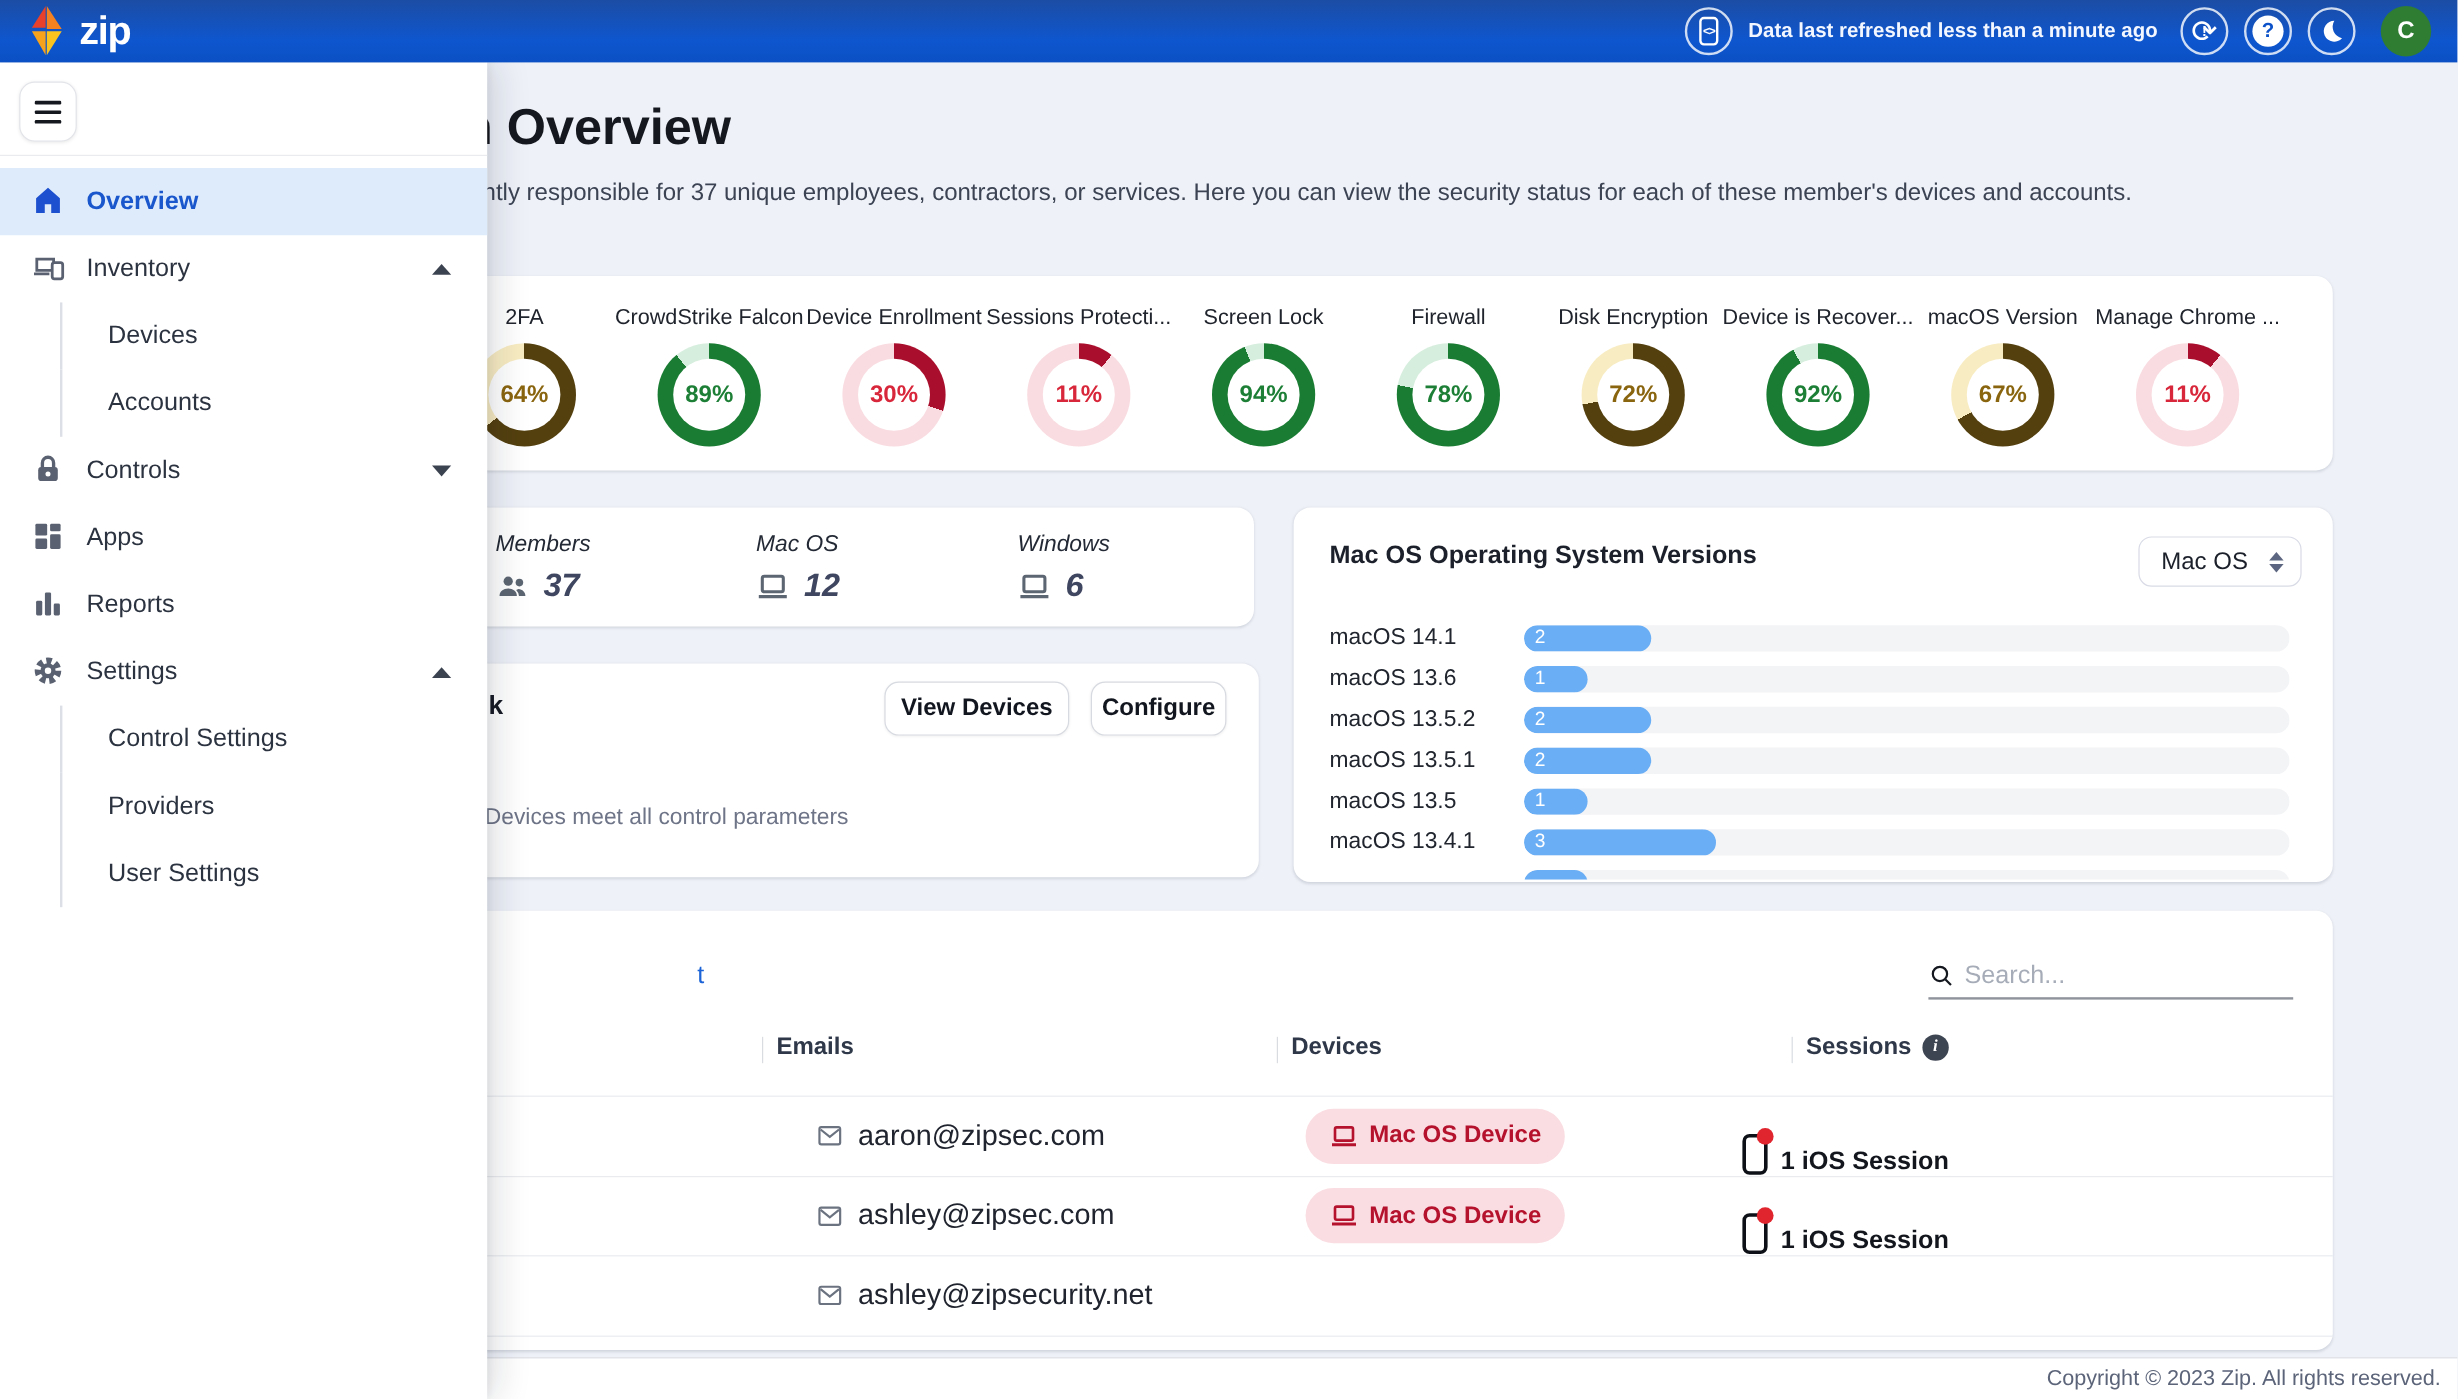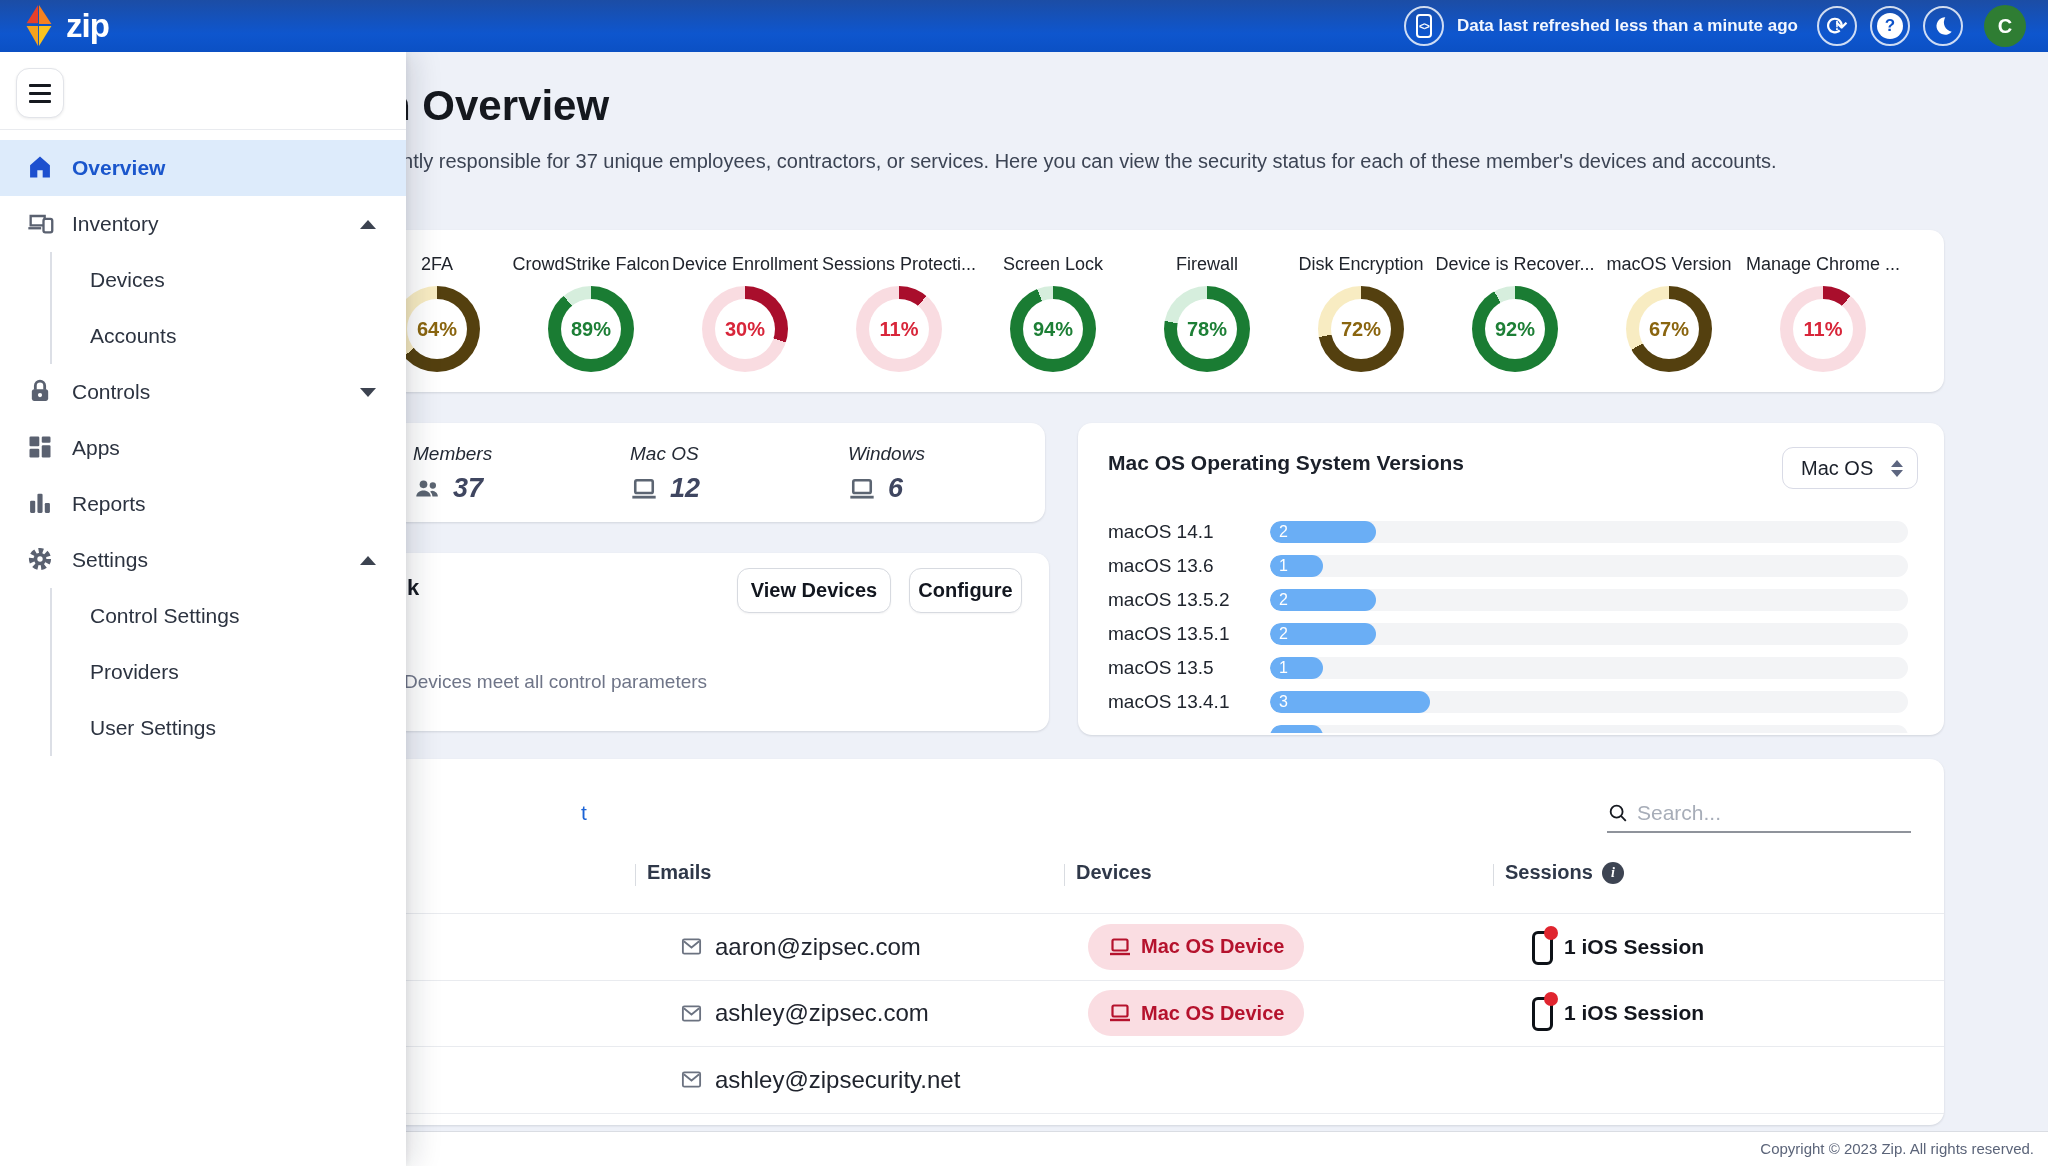--- a/index.html
+++ b/index.html
@@ -125,29 +125,29 @@
     font-family:"Liberation Serif", serif; font-style:italic; }
   .tbody { position:absolute; left:0; top:154px; right:0; border-top:1px solid #e9ebef; }
   .trow { position:relative; height:66.5px; border-bottom:1px solid #e9ebef; }
   .cell-mail { position:absolute; left:500px; top:0; height:100%; display:flex; align-items:center; gap:12px; }
   .cell-mail svg { width:23px; height:23px; color:#6b7280; display:block; }
   .cell-mail span { font-size:24px; color:#20242e; }
   .pill { position:absolute; left:908px; top:50%; transform:translateY(-50%); height:46px; border-radius:23px;
     background:#fadde2; display:flex; align-items:center; padding:0 20px; gap:9px; cursor:pointer; }
   .pill svg { width:24px; height:24px; color:#b5122d; display:block; }
   .pill span { font-size:20px; font-weight:700; color:#b5122d; white-space:nowrap; }
-  .cell-sess { position:absolute; left:1352px; top:0; height:100%; display:flex; align-items:center; gap:8px; }
+  .cell-sess { position:absolute; left:1272px; top:0; height:100%; display:flex; align-items:flex-end; gap:8px; }
   .phone-ic { position:relative; width:24px; height:38px; }
   .phone-ic .body { position:absolute; left:0; top:3px; width:21px; height:34px; border:3px solid #0d1117; border-radius:6px; background:#fff; }
   .phone-ic .dot { position:absolute; right:-2px; top:-2px; width:14px; height:14px; border-radius:50%; background:#e0252f; }
   .cell-sess b { font-size:21px; font-weight:600; color:#13161d; white-space:nowrap; }
   
   .footer { position:absolute; left:0; top:1131px; width:2048px; height:35px; background:#fff;
     border-top:1px solid #dadde3; z-index:5; }
-  .footer span { position:absolute; right:14px; top:0; line-height:33px; font-size:15px; color:#5b6479; }
+  .footer span { position:absolute; right:14px; top:0; line-height:33px; font-size:18px; color:#5b6479; }
 </style>
 </head>
 <body>
 
 <div class="header">
   <div class="logo">
     <svg width="34" height="44" viewBox="0 0 34 46">
       <polygon points="16,1 16,20 4,20" fill="#e8402a"></polygon>
       <polygon points="17,1 30,21 17,21" fill="#f58220"></polygon>
       <polygon points="4,23 16,23 16,44" fill="#f6a21d"></polygon>

